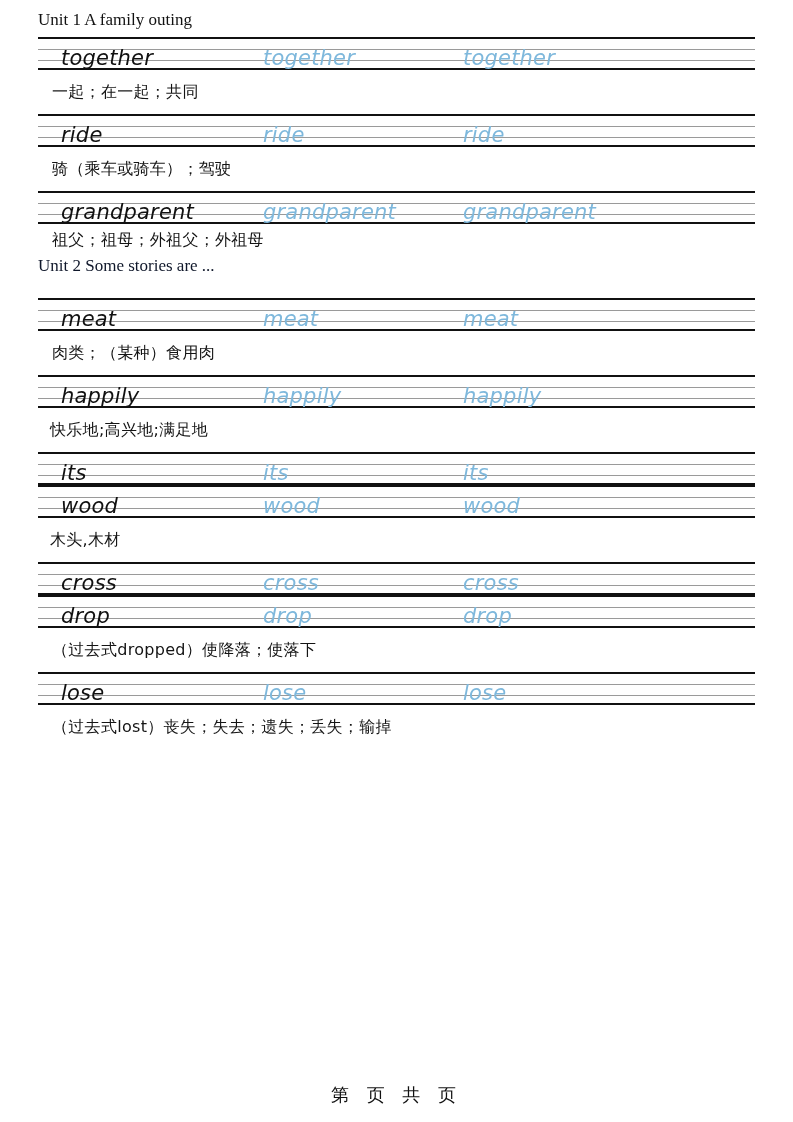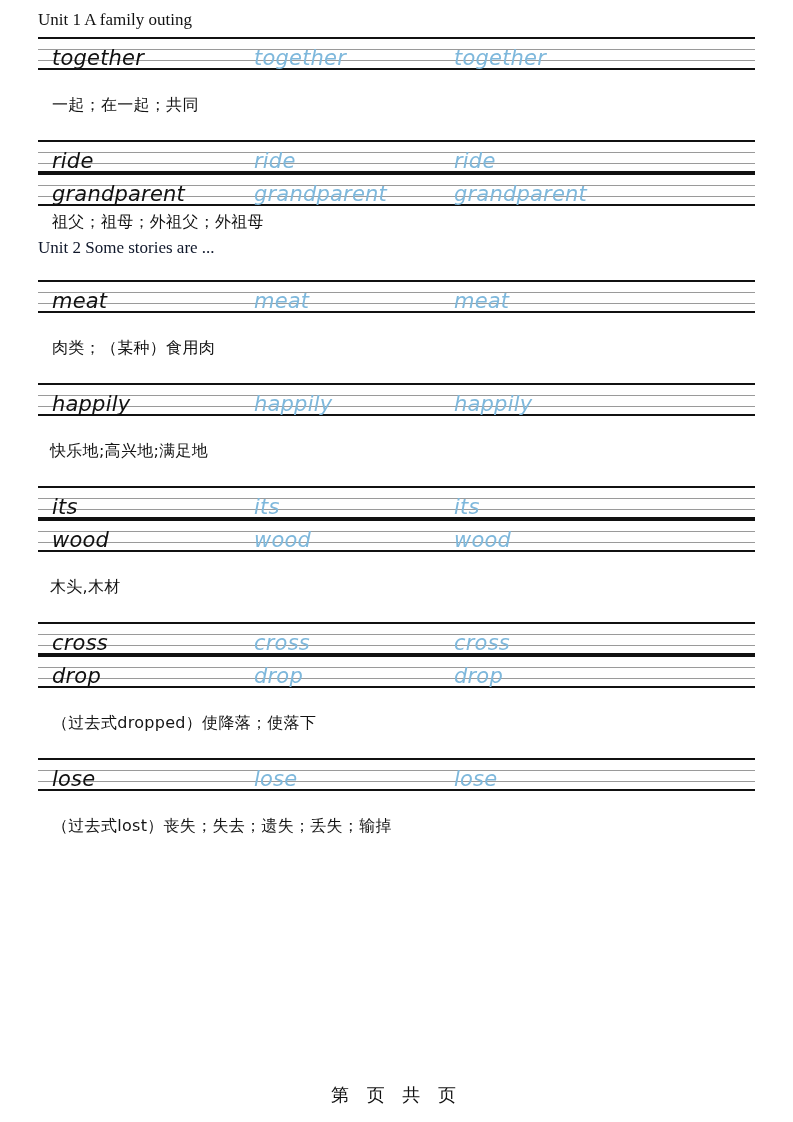--- a/index.html
+++ b/index.html
@@ -72,21 +72,21 @@
     left: 0;
     right: 0;
     height: 0;
     border-top: 1px solid #9a9a9a;
   }
   .staff .guide.g1 { top: 10px; }
   .staff .guide.g2 { top: 21px; }
 
   .staff .words {
     position: absolute;
-    left: 0;
+    left: 9px;
     top: 0;
     height: 33px;
     width: 100%;
   }
   .word {
     position: absolute;
     bottom: 3px;
     font-family: "DejaVu Sans", "Liberation Sans", sans-serif;
     font-style: italic;
     font-size: 21px;
@@ -94,21 +94,21 @@
     letter-spacing: 0.2px;
     white-space: nowrap;
     line-height: 1;
   }
   .word.w1 { left: 14px; color: #111111; }
   .word.w2 { left: 216px; color: #7eb8dc; }
   .word.w3 { left: 416px; color: #7eb8dc; }
 
   
   .meaning {
-    height: 70px;
+    height: 44px;
     box-sizing: border-box;
     display: flex;
     align-items: center;
     padding-left: 14px;
     font-family: "DejaVu Sans", "Liberation Sans", sans-serif;
     font-size: 16px;
     color: #141414;
     white-space: nowrap;
     letter-spacing: 0.3px;
   }
@@ -170,20 +170,21 @@
     <div class="entry">
       <div class="staff">
         <div class="guide g1"></div>
         <div class="guide g2"></div>
         <div class="words">
           <span class="word w1">ride</span>
           <span class="word w2">ride</span>
           <span class="word w3">ride</span>
         </div>
       </div>
+      <div class="meaning">骑（乘车或骑车）；驾驶</div>
     </div>
 
     <div class="entry">
       <div class="staff">
         <div class="guide g1"></div>
         <div class="guide g2"></div>
         <div class="words">
           <span class="word w1">grandparent</span>
           <span class="word w2">grandparent</span>
           <span class="word w3">grandparent</span>

